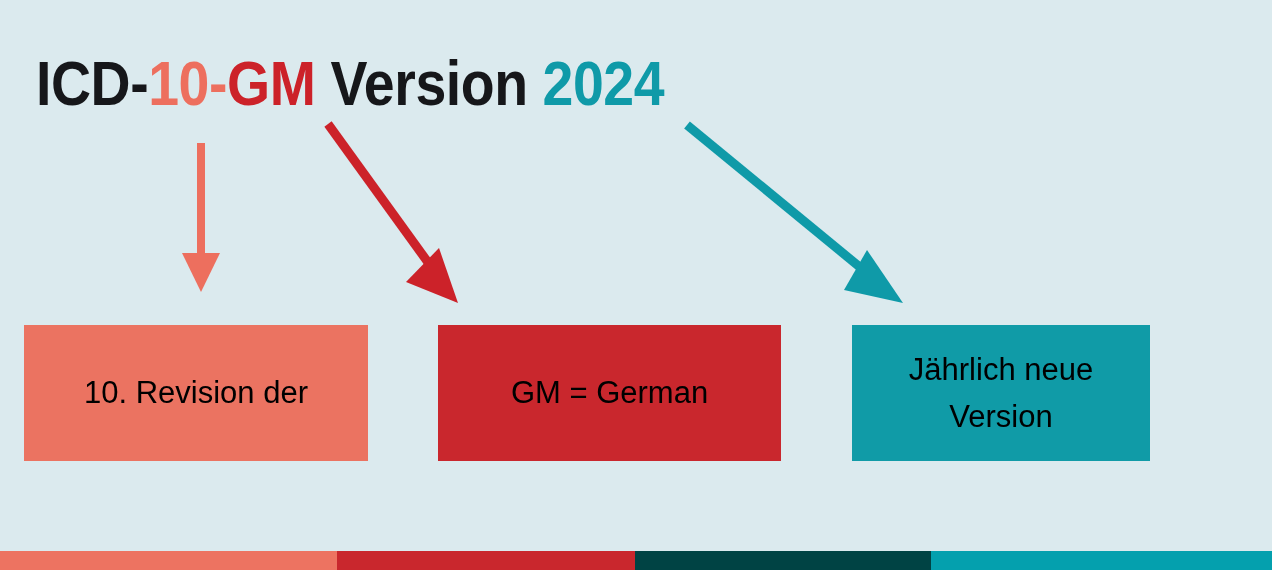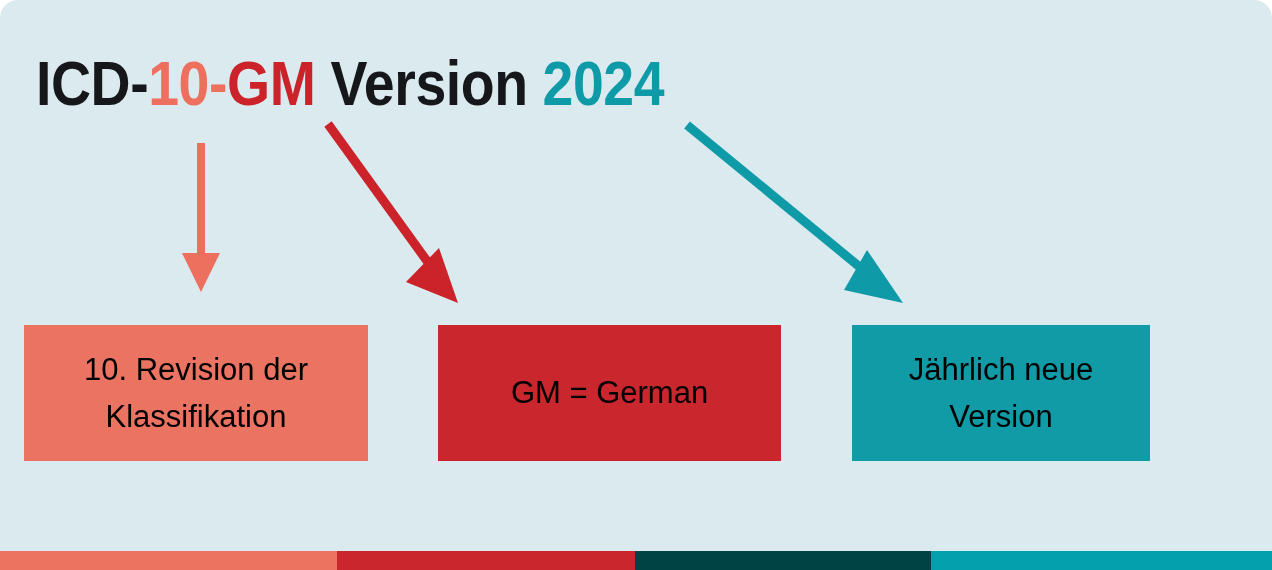--- a/index.html
+++ b/index.html
@@ -84,21 +84,21 @@
     top: 551px;
     width: 1272px;
     height: 19px;
     display: flex;
   }
   #bottom-bar .seg { height: 100%; }
 </style>
 </head>
 <body>
 
-<div id="slide" style="background: rgb(219, 234, 238); border-radius: 18px;">
+<div id="slide" style="background: rgb(219, 234, 238);">
 
   <div id="title">
     <span class="t-dark">ICD-</span><span class="t-salmon">10</span><span class="t-salmon">-</span><span class="t-red">GM</span><span class="t-dark"> Version </span><span class="t-teal">2024</span>
   </div>
 
   <svg class="arrow-svg" style="left:170px; top:135px;" width="70" height="170" viewBox="0 0 70 170">
     <line x1="31" y1="8" x2="31" y2="126" stroke="#ed6f5e" stroke-width="8"></line>
     <polygon points="31,157 12,118 50,118" fill="#ed6f5e"></polygon>
   </svg>
 
@@ -107,21 +107,20 @@
     <polygon points="148,191 96,170 129,136" fill="#cc2229"></polygon>
   </svg>
 
   <svg class="arrow-svg" style="left:670px; top:112px;" width="260" height="205" viewBox="0 0 260 205">
     <line x1="17" y1="13" x2="208" y2="170" stroke="#0f9aa8" stroke-width="9"></line>
     <polygon points="233,191 174,178 197,138" fill="#0f9aa8"></polygon>
   </svg>
 
   <div class="box" id="box-revision" style="background: rgb(235, 115, 97); color: rgb(0, 0, 0);">
     <span class="line">10. Revision der</span>
-    <span class="line">Klassifikation</span>
   </div>
 
   <div class="box" id="box-gm" style="background: rgb(201, 39, 45); color: rgb(0, 0, 0);">
     <span class="line">GM = German</span>
   </div>
 
   <div class="box" id="box-version" style="background: rgb(16, 155, 167); color: rgb(0, 0, 0);">
     <span class="line">Jährlich neue</span>
     <span class="line">Version</span>
   </div>

